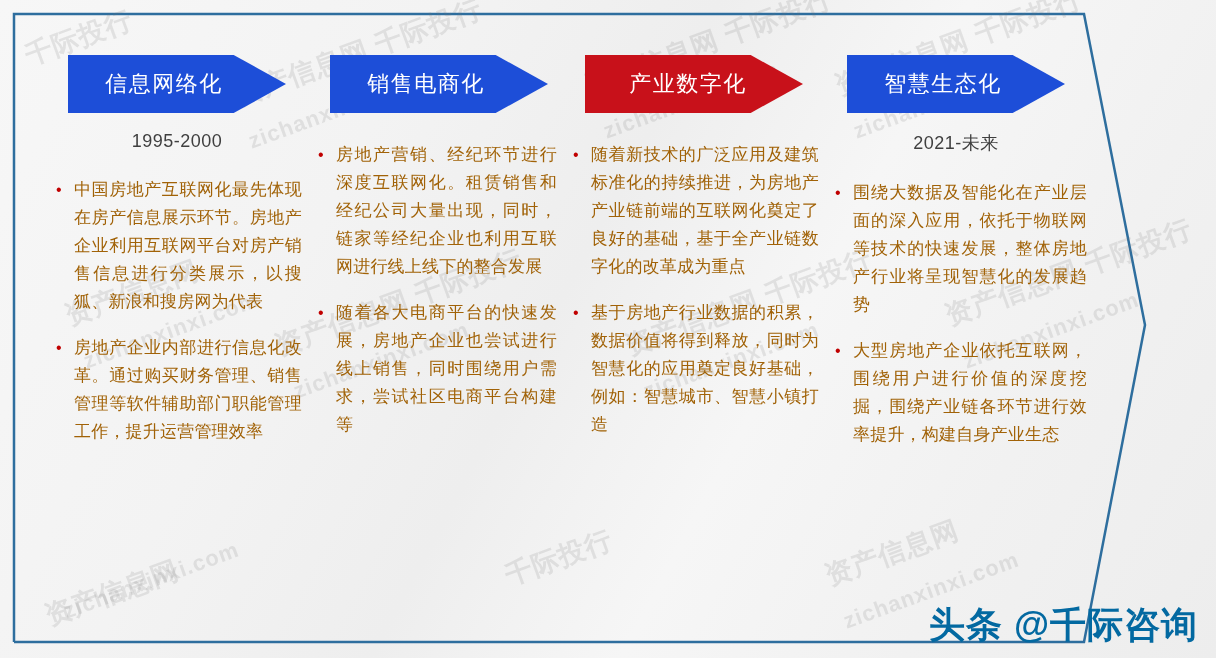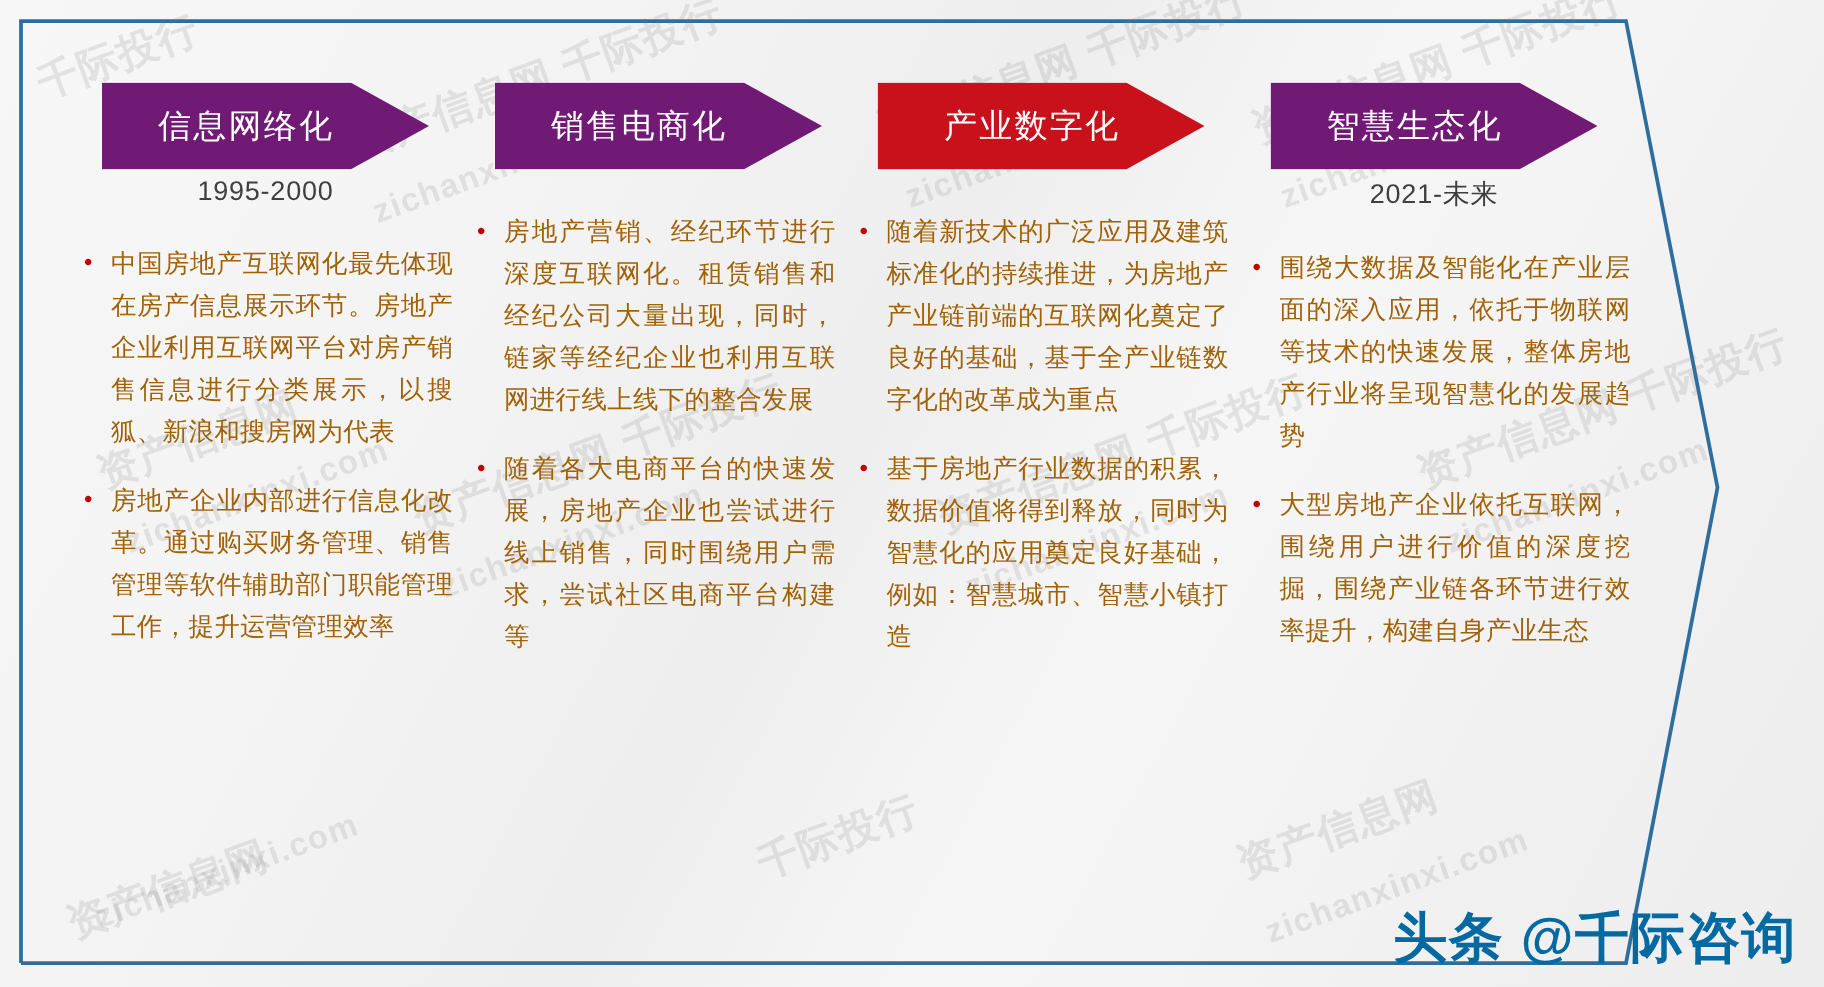--- a/index.html
+++ b/index.html
@@ -81,29 +81,30 @@
     width: 218px;
     height: 58px;
     display: flex;
     align-items: center;
     justify-content: center;
     color: #ffffff;
     font-size: 22px;
     letter-spacing: 1.5px;
     clip-path: polygon(0 0, 76% 0, 100% 50%, 76% 100%, 0 100%);
   }
-  .banner.blue { background: #701a75; }
+  .banner.blue { background: #1d4ed8; }
   .banner.red  { background: #c8111a; padding-left: 14px; }
   .banner-label { padding-right: 26px; }
 
   
   .period {
     text-align: center;
     width: 218px;
     margin-left: 28px;
+    margin-top: 14px;
     font-size: 18px;
     color: #3f3f3f;
     letter-spacing: 0.5px;
   }
 
   
   .bullets {
     margin-top: 24px;
     padding-left: 16px;
   }

